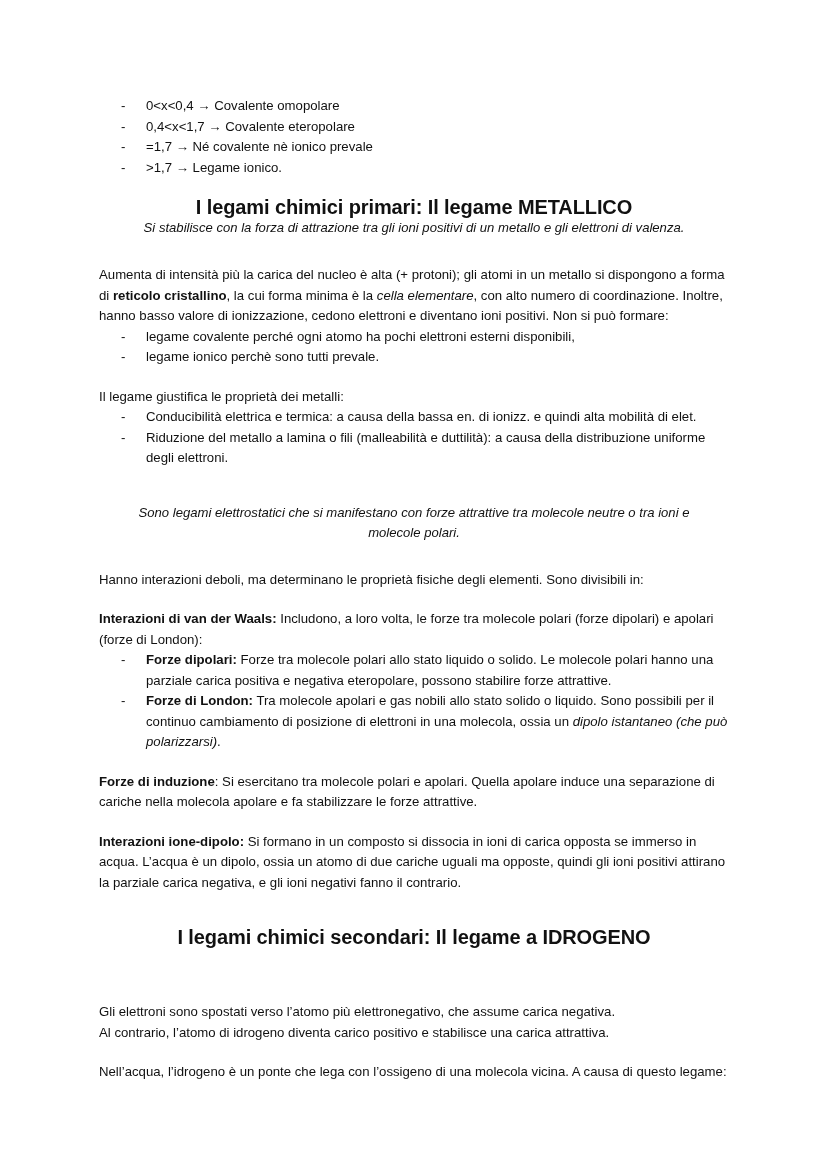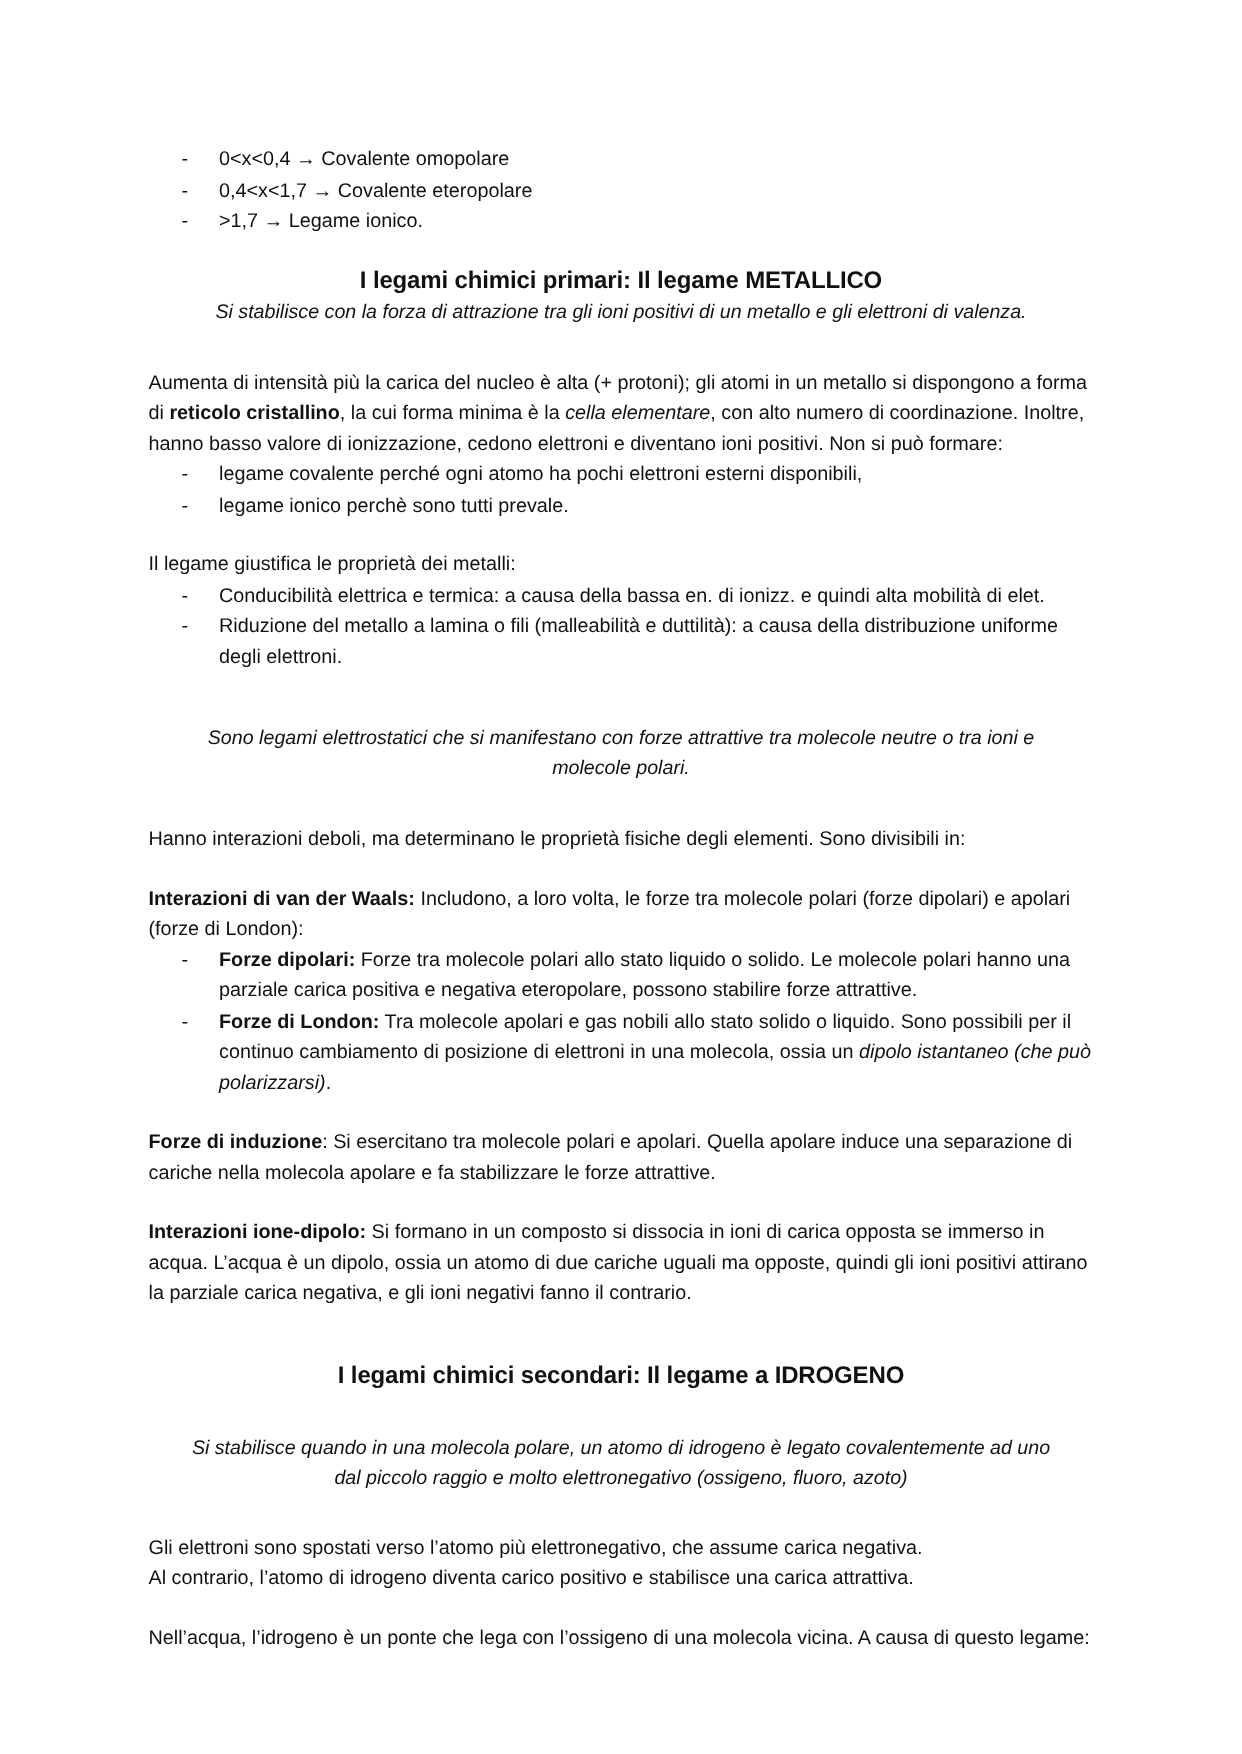--- a/index.html
+++ b/index.html
@@ -32,21 +32,21 @@
     margin: 0;
     padding: 0;
   }
   .para {
     margin: 0;
   }
   .gap-md { height: 19px; }
   .gap-lg { height: 27px; }
   .gap-xl { height: 34px; }
   h2.heading {
-    font-size: 16px;
+    font-size: 20px;
     font-weight: bold;
     text-align: center;
     line-height: 21px;
     letter-spacing: -0.1px;
   }
   .subtitle {
     font-style: italic;
     text-align: center;
     font-size: 13.1px;
     line-height: 20px;
@@ -76,20 +76,21 @@
 </style>
 </head>
 <body>
 
 <div class="page">
   <div class="doc">
 
     <ul class="dash">
       <li>0&lt;x&lt;0,4 → Covalente omopolare</li>
       <li>0,4&lt;x&lt;1,7 → Covalente eteropolare</li>
+      <li>=1,7 → Né covalente nè ionico prevale</li>
       <li>&gt;1,7 → Legame ionico.</li>
     </ul>
 
     <div class="gap-md"></div>
 
     <h2 class="heading">I legami chimici primari: Il legame METALLICO</h2>
     <p class="subtitle">Si stabilisce con la forza di attrazione tra gli ioni positivi di un metallo e gli elettroni di valenza.</p>
 
     <div class="gap-lg"></div>
 
@@ -133,21 +134,20 @@
     <div class="gap-md"></div>
 
     <p class="para"><b>Interazioni ione-dipolo:</b><span> Si formano in un composto si dissocia in ioni di carica opposta se immerso in acqua. L’acqua è un dipolo, ossia un atomo di due cariche uguali ma opposte, quindi gli ioni positivi attirano la parziale carica negativa, e gli ioni negativi fanno il contrario.</span></p>
 
     <div class="gap-xl"></div>
 
     <h2 class="heading">I legami chimici secondari: Il legame a IDROGENO</h2>
 
     <div class="gap-lg"></div>
 
-    <p class="subtitle indent">Si stabilisce quando in una molecola polare, un atomo di idrogeno è legato covalentemente ad uno dal piccolo raggio e molto elettronegativo (ossigeno, fluoro, azoto)</p>
 
     <div class="gap-lg"></div>
 
     <p class="para">Gli elettroni sono spostati verso l’atomo più elettronegativo, che assume carica negativa.</p>
     <p class="para">Al contrario, l’atomo di idrogeno diventa carico positivo e stabilisce una carica attrattiva.</p>
 
     <div class="gap-md"></div>
 
     <p class="para">Nell’acqua, l’idrogeno è un ponte che lega con l’ossigeno di una molecola vicina. A causa di questo legame:</p>
 

